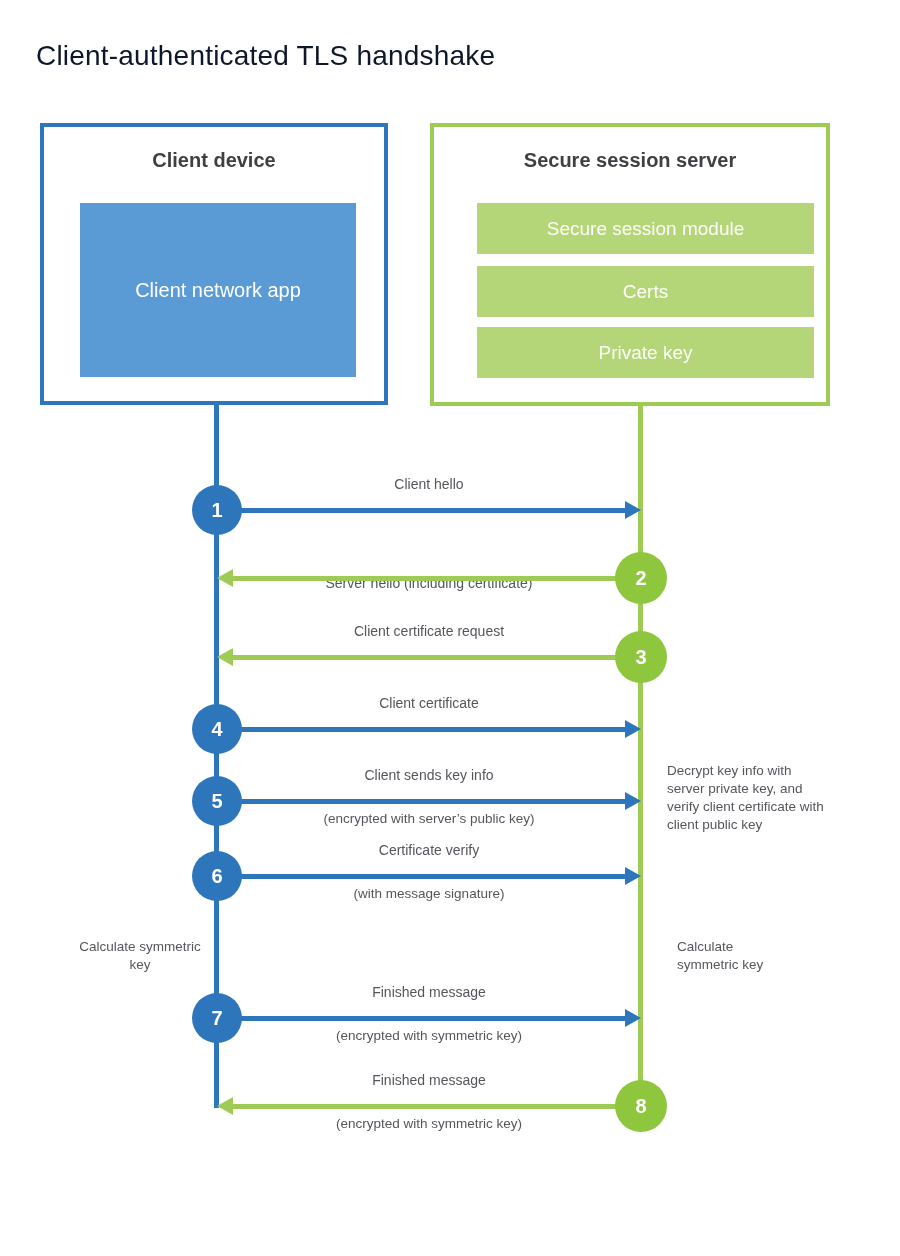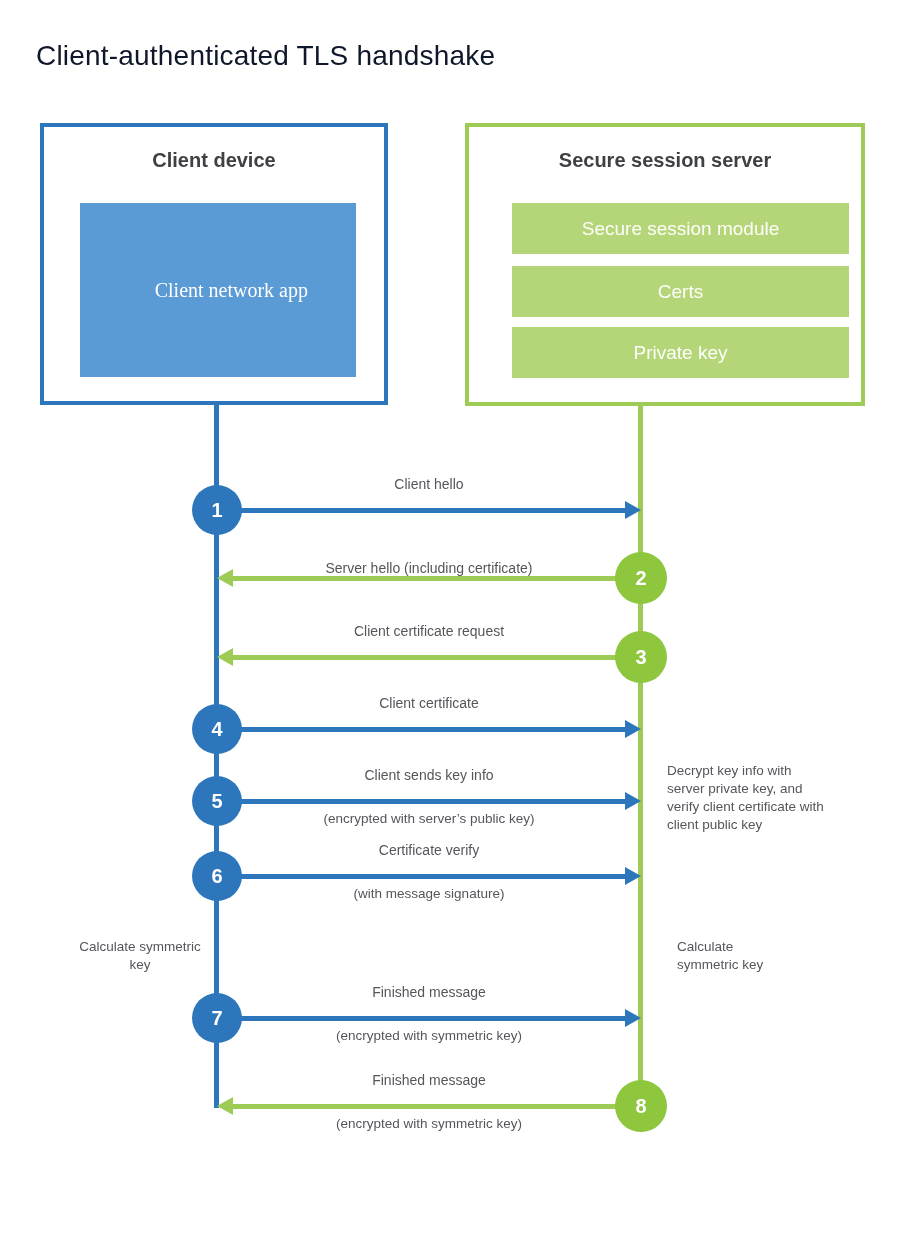--- a/index.html
+++ b/index.html
@@ -6,27 +6,27 @@
   .canvas{
     position:relative;width:900px;height:1256px;background:#ffffff;overflow:hidden;
     font-family:"Liberation Sans","DejaVu Sans",sans-serif;color:#54565b;
   }
   .page-title{
     position:absolute;left:36px;top:40px;font-size:28px;font-weight:300;
     color:#0f172a;letter-spacing:.2px;
   }
   .actor-box{position:absolute;top:123px;background:#fff;box-sizing:border-box;}
   .actor-box.client{left:40px;width:348px;height:282px;border:4px solid var(--blue);}
-  .actor-box.server{left:430px;width:400px;height:283px;border:4px solid var(--green-line);margin-left:35px;}
+  .actor-box.server{left:430px;width:400px;height:283px;border:4px solid var(--green-line);}
   .actor-title{
     margin-top:22px;text-align:center;font-size:20px;font-weight:bold;color:#3e4043;
   }
   .app-box{
     position:absolute;left:36px;top:76px;width:276px;height:174px;background:var(--blue-fill);
-    display:flex;align-items:center;justify-content:center;text-align:right;font-family:Liberation Serif, serif;
+    display:flex;align-items:center;justify-content:center;text-align:center;
   }
   .app-box span{color:#fff;font-size:20px;line-height:1.5;display:block;width:180px;}
   .bar{
     position:absolute;left:43px;width:337px;height:51px;background:var(--green-fill);
     color:#fdfefb;font-size:19px;text-align:center;line-height:51px;
   }
   .bar.b0{top:76px}.bar.b1{top:139px}.bar.b2{top:200px}
   .vline{position:absolute;width:5px;}
   .vline.blue{left:214px;top:403px;height:705px;background:var(--blue);}
   .vline.green{left:638px;top:404px;height:712px;background:var(--green-line);}
@@ -69,21 +69,21 @@
   </div>
 
   <div class="vline blue"></div>
   <div class="vline green"></div>
 
   <div id="flow-layer">
       <div class="flow-label" style="top: 476px;">Client hello</div>
       <div class="shaft" style="top: 508px; background: rgb(46, 118, 187); left: 217px; width: 410px;"></div>
       <div class="head" style="top: 501px; left: 625px; border-left: 16px solid rgb(46, 118, 187);"></div>
       <div class="step-circle" style="width: 50px; height: 50px; left: 192px; top: 485px; background: rgb(46, 118, 187);">1</div>
-      <div class="flow-label" style="top: 560px;">Server hello (including certificate)</div>
+      <div class="flow-label" style="top: 575px;">Server hello (including certificate)</div>
       <div class="shaft" style="top: 576px; background: rgb(158, 203, 86); left: 231px; width: 410px;"></div>
       <div class="head" style="top: 569px; left: 217px; border-right: 16px solid rgb(158, 203, 86);"></div>
       <div class="step-circle" style="width: 52px; height: 52px; left: 615px; top: 552px; background: rgb(142, 198, 62);">2</div>
       <div class="flow-label" style="top: 623px;">Client certificate request</div>
       <div class="shaft" style="top: 655px; background: rgb(158, 203, 86); left: 231px; width: 410px;"></div>
       <div class="head" style="top: 648px; left: 217px; border-right: 16px solid rgb(158, 203, 86);"></div>
       <div class="step-circle" style="width: 52px; height: 52px; left: 615px; top: 631px; background: rgb(142, 198, 62);">3</div>
       <div class="flow-label" style="top: 695px;">Client certificate</div>
       <div class="shaft" style="top: 727px; background: rgb(46, 118, 187); left: 217px; width: 410px;"></div>
       <div class="head" style="top: 720px; left: 625px; border-left: 16px solid rgb(46, 118, 187);"></div>

